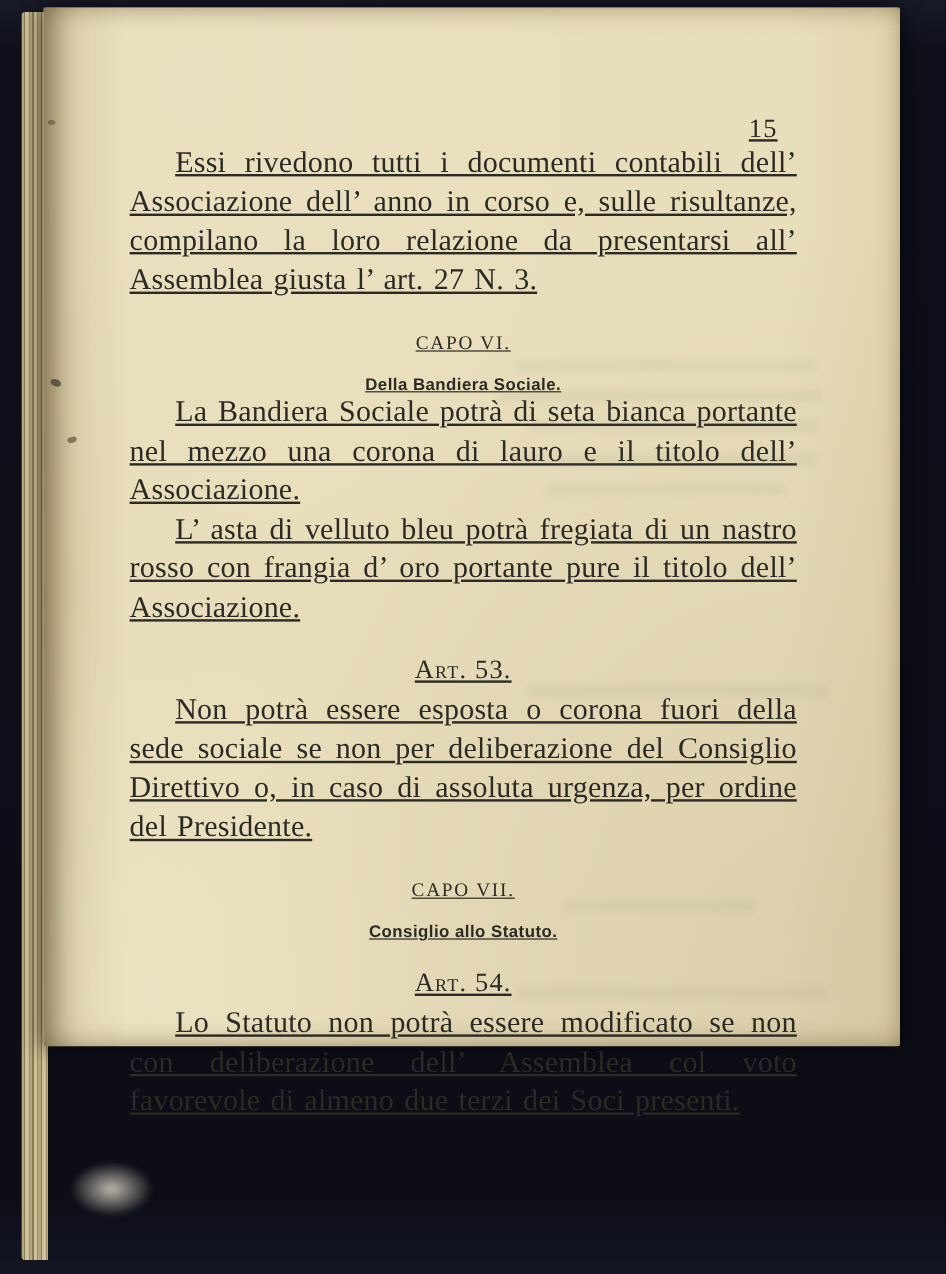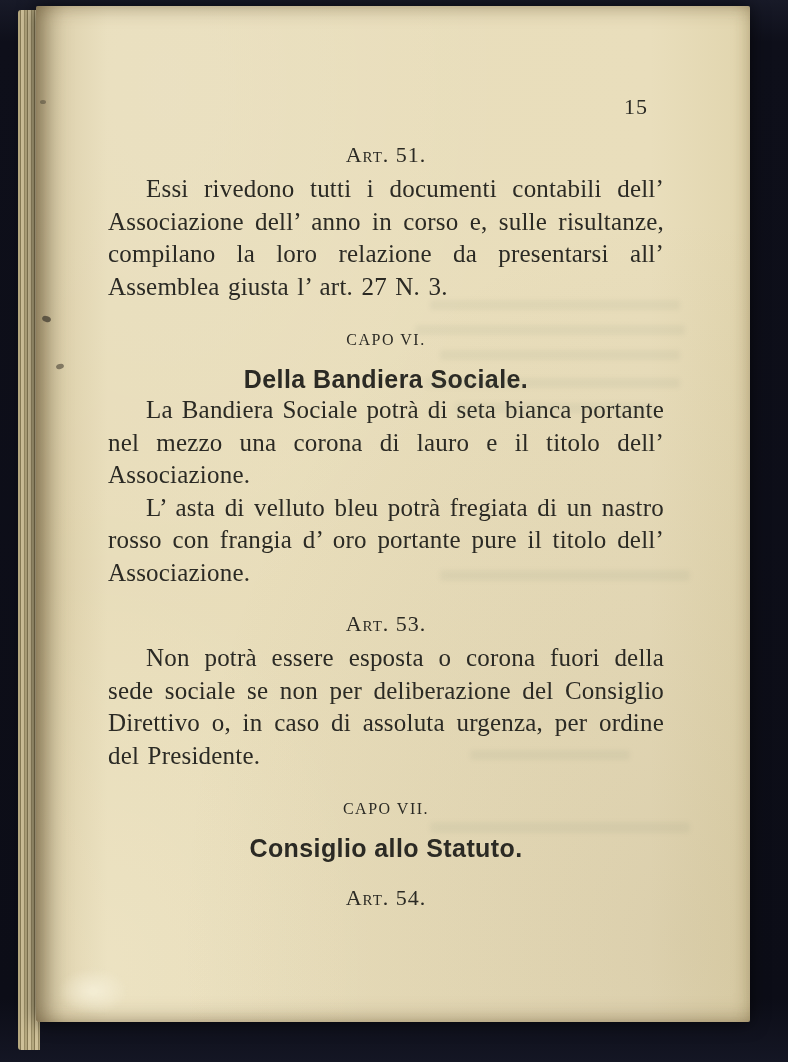--- a/index.html
+++ b/index.html
@@ -27,36 +27,37 @@
     background: repeating-linear-gradient(90deg,
       #b5a87f 0 2px, #877a55 2px 3px, #cfc199 3px 6px, #9a8d66 6px 7px);
     border-radius: 3px 0 0 3px;
     filter: blur(0.4px);
   }
   .paper {
     position: absolute;
     left: 36px;
     top: 6px;
     width: 714px;
-    height: 1016px;
+    height: 866px;
     border-radius: 2px;
     background:
       radial-gradient(ellipse at 18% 8%, rgba(255,255,255,0.10), transparent 42%),
       radial-gradient(ellipse at 90% 92%, rgba(120,100,60,0.12), transparent 55%),
       radial-gradient(ellipse at 10% 95%, rgba(255,250,230,0.18), transparent 30%),
       linear-gradient(90deg, #cdbf96 0%, #ddd0aa 4%, #e8ddba 10%, #e9debc 86%, #e1d5ae 100%);
     box-shadow:
       0 0 18px rgba(0,0,0,0.65),
       inset 20px 0 26px -12px rgba(70,52,28,0.55),
       inset -8px 0 20px -10px rgba(110,88,48,0.35),
       inset 0 10px 24px -14px rgba(110,88,48,0.40),
       inset 0 -12px 26px -14px rgba(110,88,48,0.40);
     padding: 88px 86px 0 72px;
     box-sizing: border-box;
     color: #2b2a24;
+    text-decoration: underline;
   }
   .pageno {
     text-align: right;
     font-size: 22px;
     letter-spacing: 1px;
     padding-right: 16px;
   }
   .art-label {
     text-align: center;
     font-variant: small-caps;
@@ -76,21 +77,21 @@
   .capo {
     text-align: center;
     font-size: 16px;
     letter-spacing: 1.5px;
     margin: 28px 0 0 0;
   }
   .subtitle {
     text-align: center;
     font-family: "Liberation Sans", sans-serif;
     font-weight: 700;
-    font-size: 25px;
+    font-size: 14px;
     letter-spacing: 0.4px;
     margin: 16px 0 0 0;
   }
   
   .ghost {
     position: absolute;
     background: rgba(90, 110, 90, 0.55);
     opacity: 0.12;
     filter: blur(2.5px);
     border-radius: 3px;
@@ -115,36 +116,36 @@
 <body>
 
 <div class="scene">
 
   <div class="page-edges"></div>
 
   <div class="paper">
 
     <div class="pageno">15</div>
 
-    <div class="art-label">Art. 51.</div>
     <p class="para">Essi rivedono tutti i documenti contabili dell’ Associazione dell’ anno in corso e, sulle risultanze, compilano la loro relazione da presentarsi all’ Assemblea giusta l’ art. 27 N. 3.</p>
 
     <div class="capo">CAPO VI.</div>
     <div class="subtitle">Della Bandiera Sociale.</div>
 
     <p class="para">La Bandiera Sociale potrà di seta bianca portante nel mezzo una corona di lauro e il titolo dell’ Associazione.</p>
     <p class="para">L’ asta di velluto bleu potrà fregiata di un nastro rosso con frangia d’ oro portante pure il titolo dell’ Associazione.</p>
 
     <div class="art-label">Art. 53.</div>
     <p class="para">Non potrà essere esposta o corona fuori della sede sociale se non per deliberazione del Consiglio Direttivo o, in caso di assoluta urgenza, per ordine del Presidente.</p>
 
     <div class="capo">CAPO VII.</div>
     <div class="subtitle">Consiglio allo Statuto.</div>
 
     <div class="art-label">Art. 54.</div>
+    <p class="para">Lo Statuto non potrà essere modificato se non con deliberazione dell’ Assemblea col voto favorevole di almeno due terzi dei Soci presenti.</p>
 
   </div>
 
   <div class="ghost" style="left:430px; top:300px; width:250px; height:10px;"></div>
   <div class="ghost" style="left:415px; top:325px; width:270px; height:10px;"></div>
   <div class="ghost" style="left:440px; top:350px; width:240px; height:10px;"></div>
   <div class="ghost" style="left:425px; top:378px; width:255px; height:10px;"></div>
   <div class="ghost" style="left:455px; top:403px; width:200px; height:10px;"></div>
   <div class="ghost" style="left:440px; top:570px; width:250px; height:11px;"></div>
   <div class="ghost" style="left:470px; top:750px; width:160px; height:10px;"></div>

